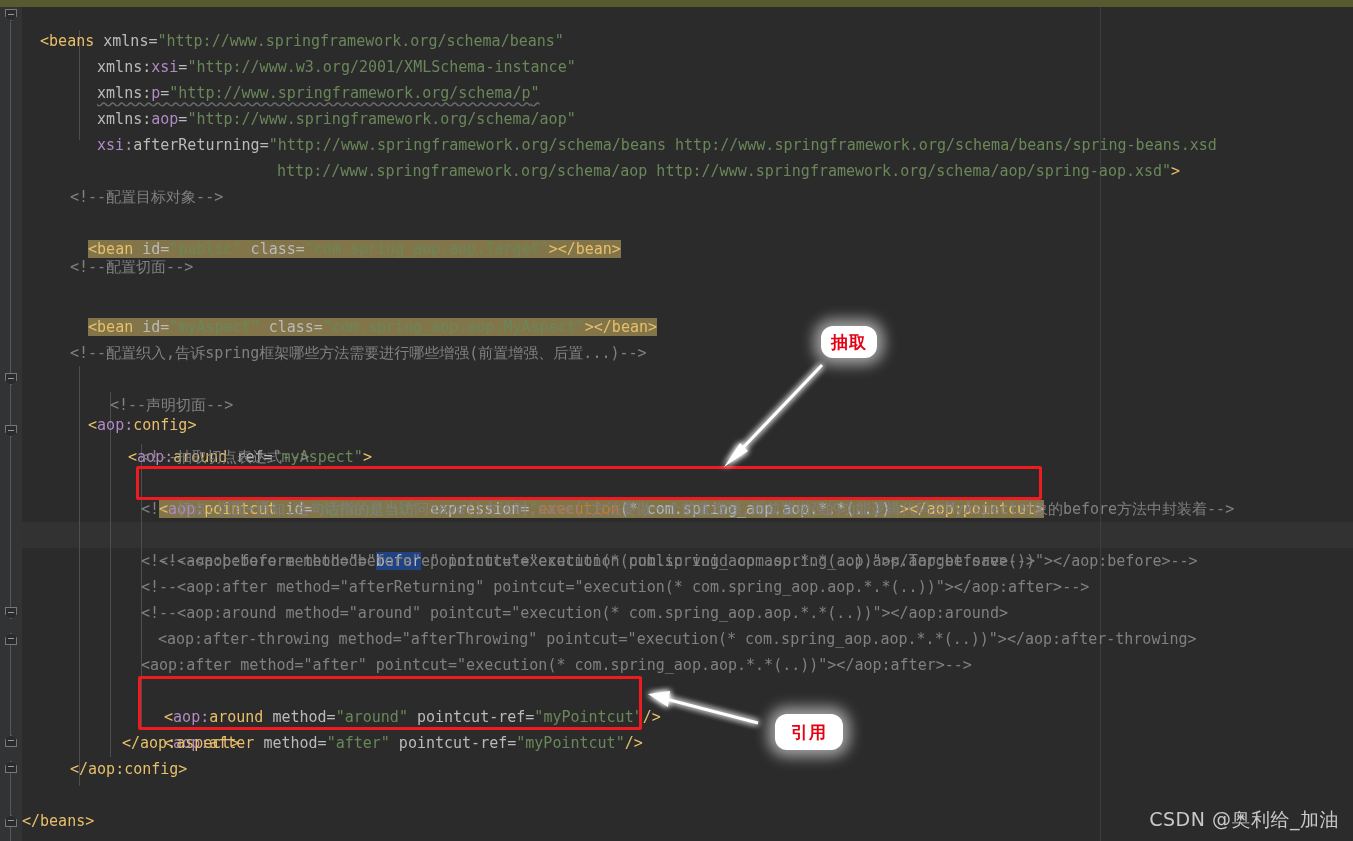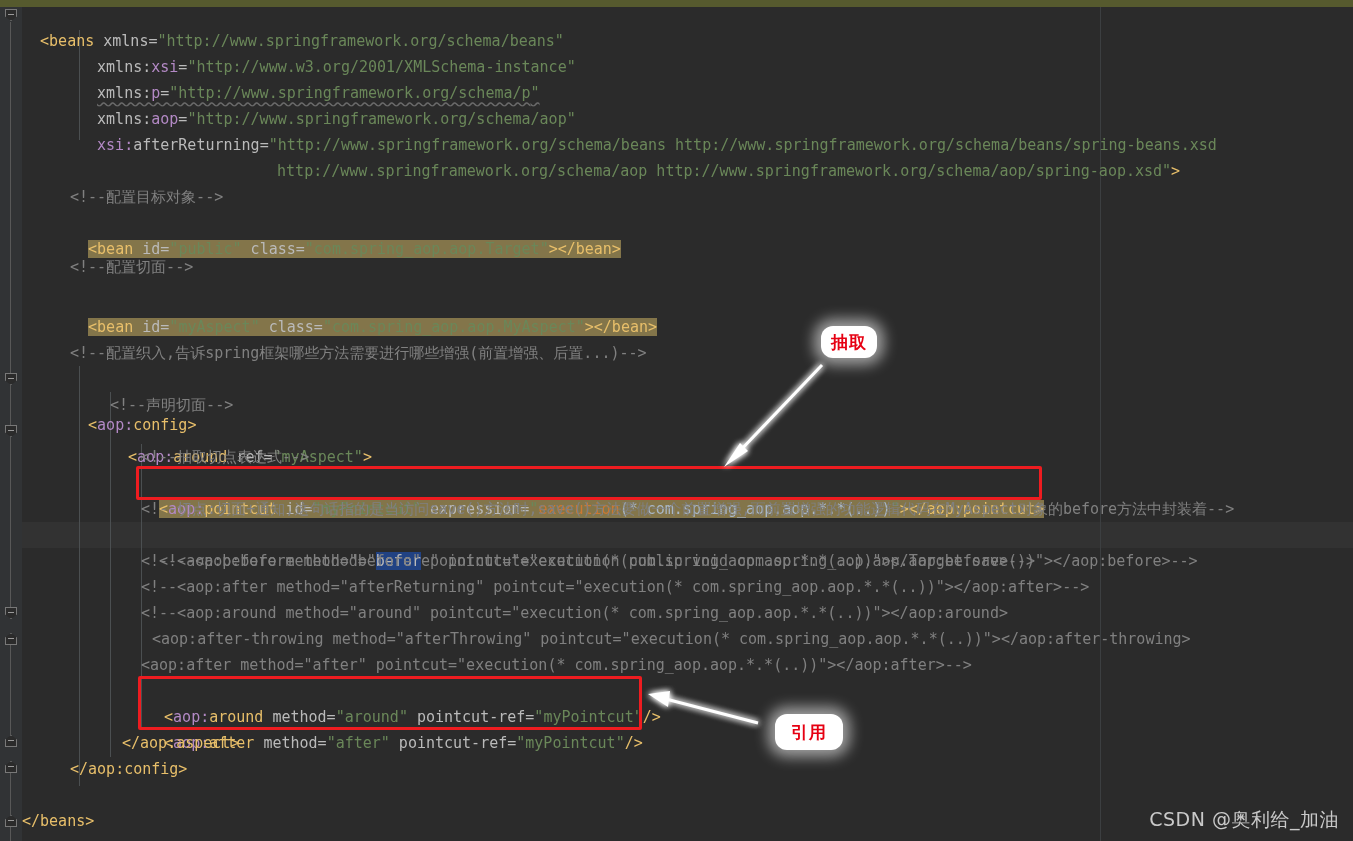--- a/index.html
+++ b/index.html
@@ -188,21 +188,21 @@
 
 <div class="line comment" style="top:496px;left:141px;">&lt;!--切点:切面+通知,这句话指的是当访问save()方法时,save()方法要做一个前置增强,而前置增强的功能逻辑代码在MyAspect对象的before方法中封装着--&gt;</div>
 
 <div class="line comment" style="top:522px;left:141px;">
   <span>&lt;!--&lt;aop:before method="</span><span class="sel">befor</span><span>e" pointcut="execution(public void com.spring_aop.aop.Target.save())"&gt;&lt;/aop:before&gt;--&gt;</span>
 </div>
 
 <div class="line comment" style="top:548px;left:141px;">&lt;!--&lt;aop:before method="before" pointcut="execution(* com.spring_aop.aop.*.*(..))"&gt;&lt;/aop:before&gt;--&gt;</div>
 <div class="line comment" style="top:574px;left:141px;">&lt;!--&lt;aop:after method="afterReturning" pointcut="execution(* com.spring_aop.aop.*.*(..))"&gt;&lt;/aop:after&gt;--&gt;</div>
 <div class="line comment" style="top:600px;left:141px;">&lt;!--&lt;aop:around method="around" pointcut="execution(* com.spring_aop.aop.*.*(..))"&gt;&lt;/aop:around&gt;</div>
-<div class="line comment" style="top:626px;left:152px;">&lt;aop:after-throwing method="afterThrowing" pointcut="execution(* com.spring_aop.aop.*.*(..))"&gt;&lt;/aop:after-throwing&gt;</div>
+<div class="line comment" style="top:626px;left:158px;">&lt;aop:after-throwing method="afterThrowing" pointcut="execution(* com.spring_aop.aop.*.*(..))"&gt;&lt;/aop:after-throwing&gt;</div>
 <div class="line comment" style="top:652px;left:141px;">&lt;aop:after method="after" pointcut="execution(* com.spring_aop.aop.*.*(..))"&gt;&lt;/aop:after&gt;--&gt;</div>
 
 <div class="line" style="top:678px;left:146px;">
   <span class="tag">&lt;</span><span class="ns">aop:</span><span class="tag">around</span><span class="attr"> method=</span><span class="str">"</span><span class="str">around</span><span class="str">"</span><span class="attr"> pointcut-ref=</span><span class="str">"</span><span class="str">myPointcut</span><span class="str">"</span><span class="tag">/&gt;</span>
 </div>
 
 <div class="line" style="top:704px;left:146px;">
   <span class="tag">&lt;</span><span class="ns">aop:</span><span class="tag">after</span><span class="attr"> method=</span><span class="str">"</span><span class="str">after</span><span class="str">"</span><span class="attr"> pointcut-ref=</span><span class="str">"</span><span class="str">myPointcut</span><span class="str">"</span><span class="tag">/&gt;</span>
 </div>
 

